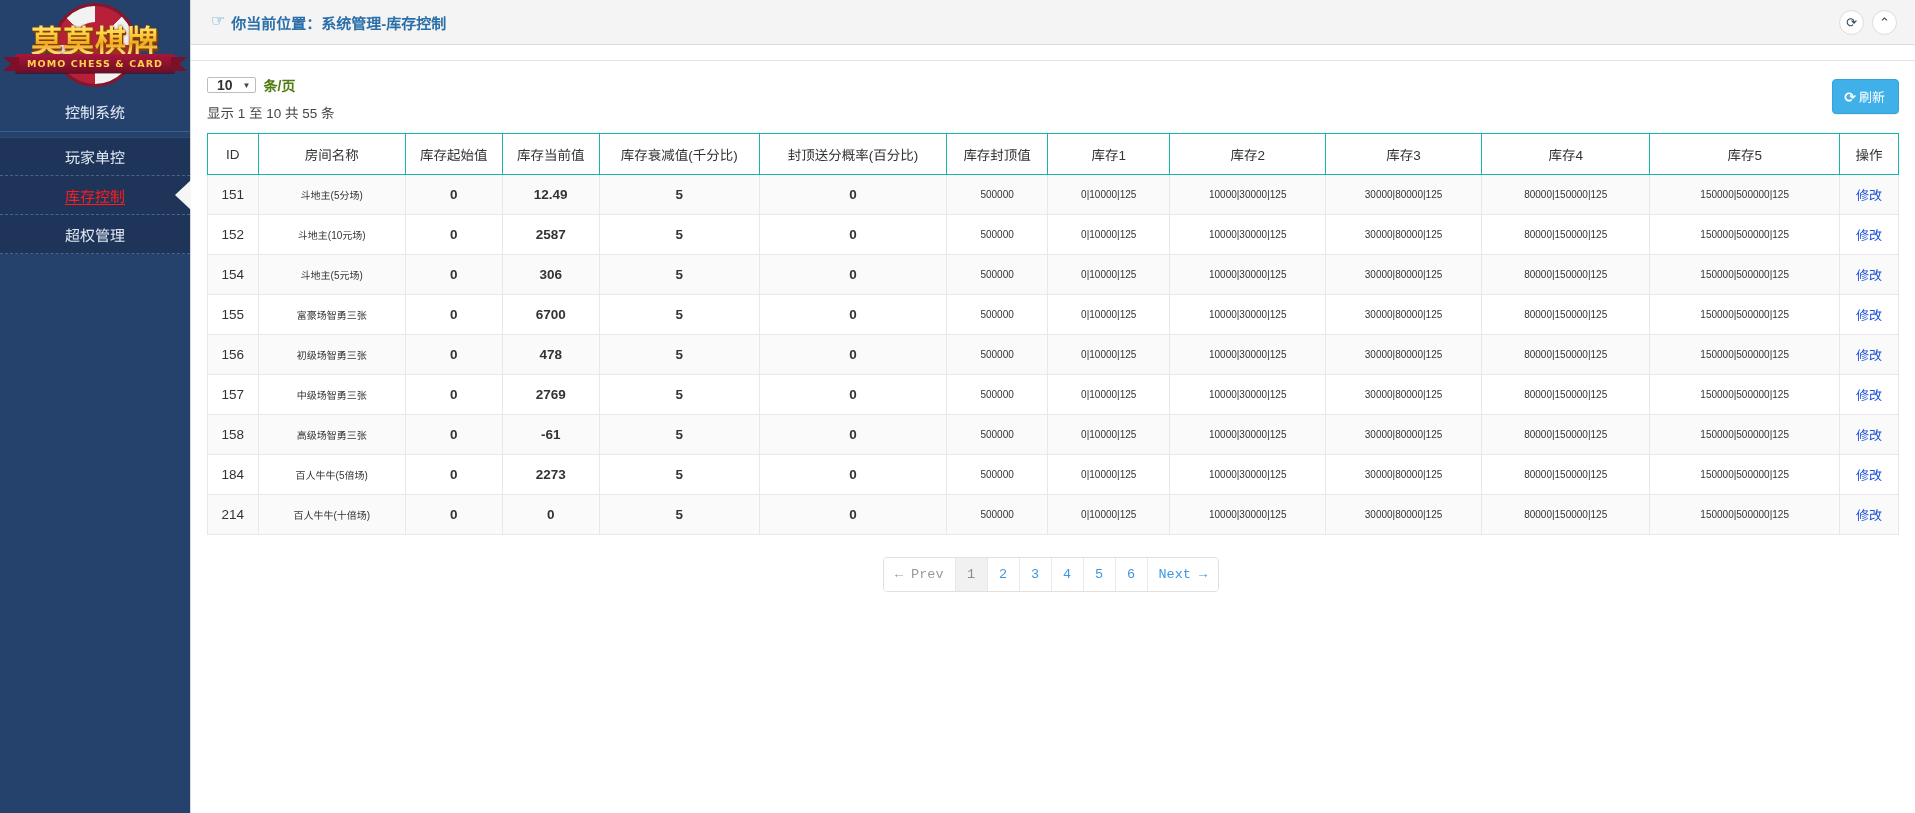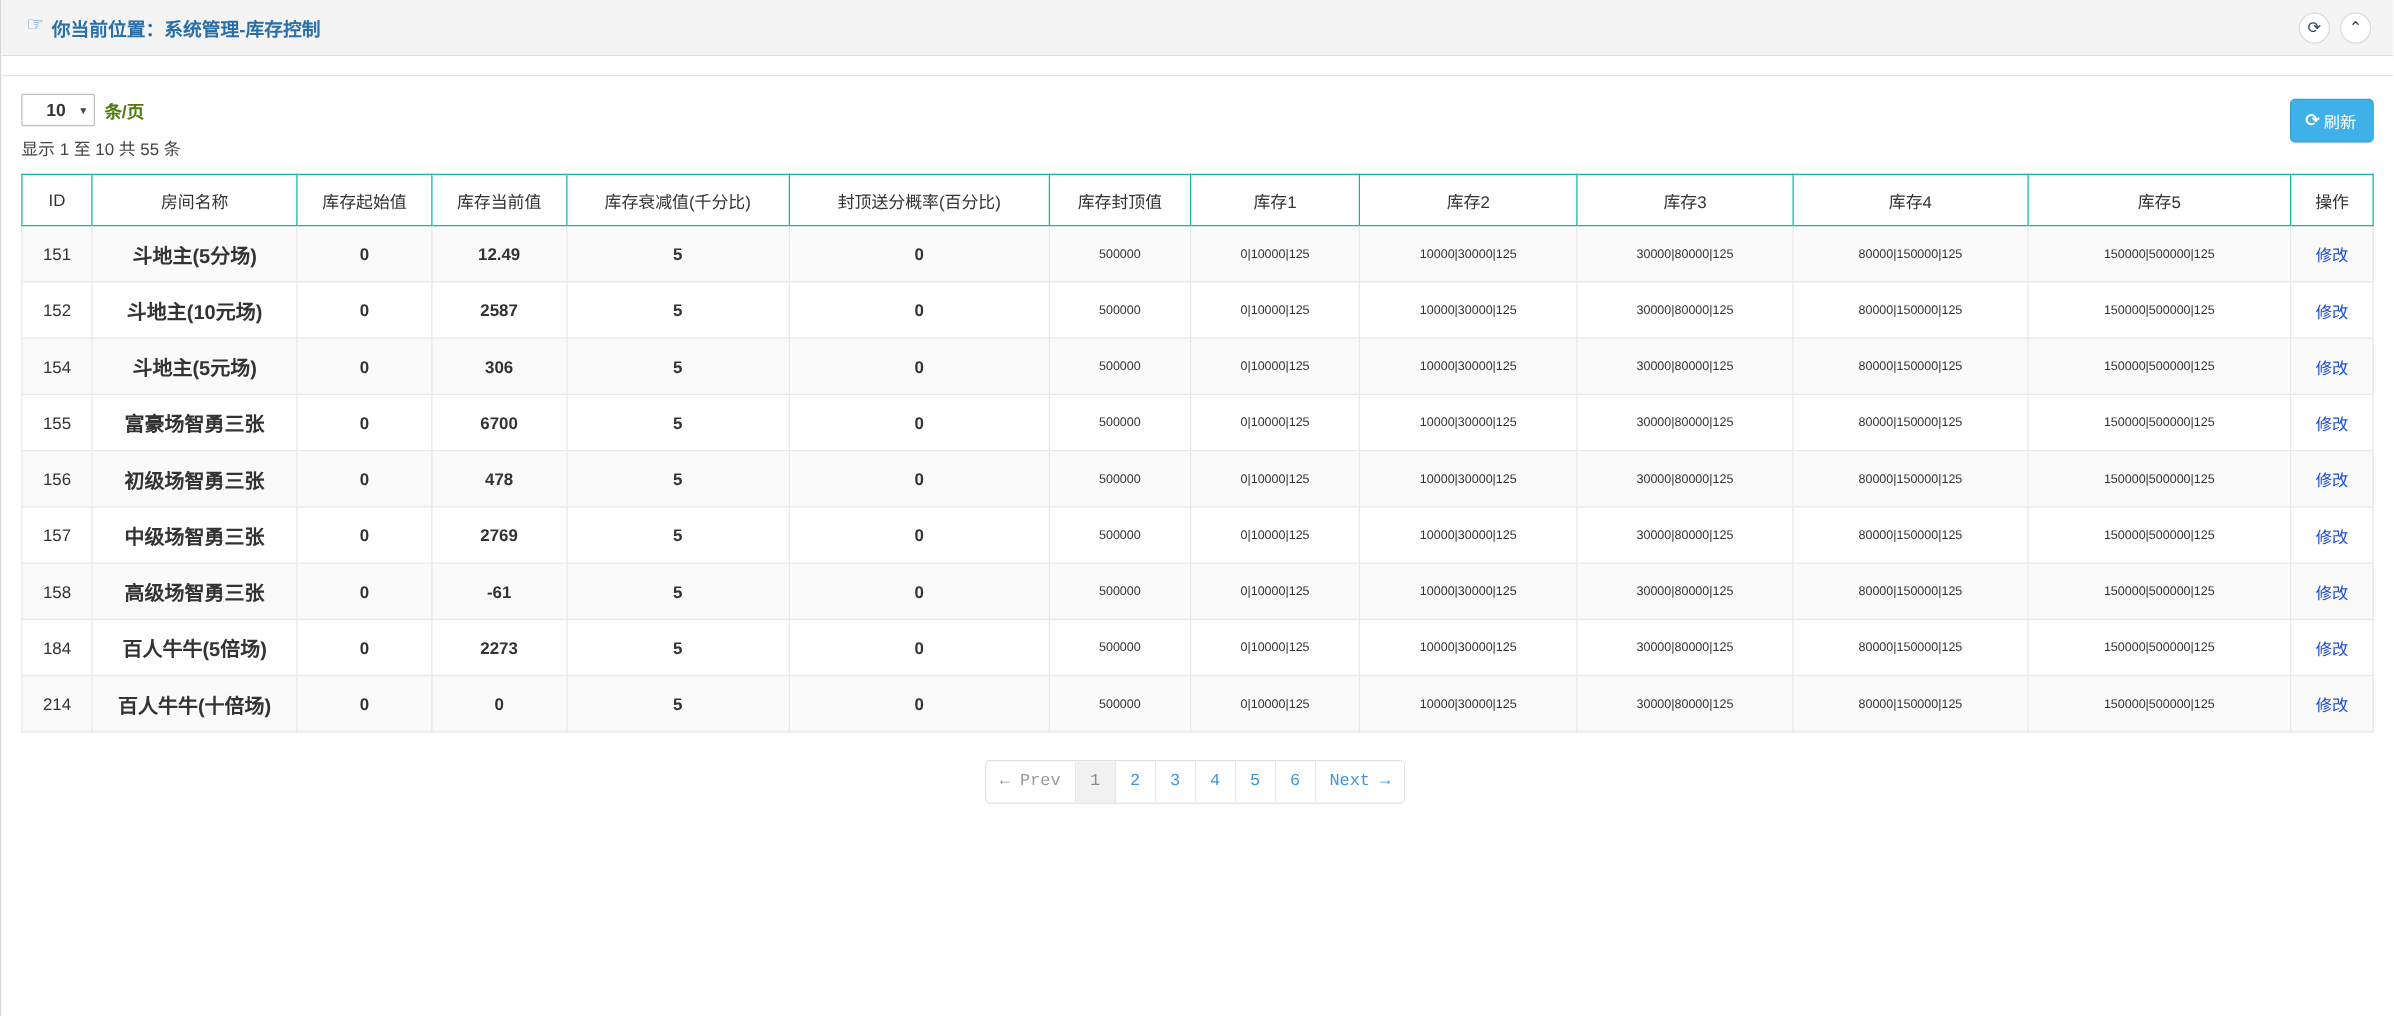--- a/index.html
+++ b/index.html
@@ -136,25 +136,25 @@
     color: #34495e; font-size: 13px; cursor: pointer;
   }
 
   .panel-strip { height: 16px; background: #ffffff; border-bottom: 1px solid #e5e5e5; }
 
   .content { padding: 14px 16px 0 16px; position: relative; }
 
   .toolbar { display: flex; align-items: flex-start; position: relative; }
   .pagesize-row { display: flex; align-items: center; gap: 8px; }
   .pagesize-select {
-    height: 26px; min-width: 48px;
+    height: 16px; min-width: 48px;
     border: 1px solid #bdbdbd; border-radius: 2px;
     background: #fff; color: #333;
     font-size: 14px; font-weight: bold;
-    padding: 0 4px 0 19px;
+    padding: 0 4px 0 9px;
     display: flex; align-items: center; gap: 10px;
     cursor: pointer;
   }
   .caret { font-size: 8px; color: #444; }
   .pagesize-label { font-size: 14px; color: #4d7c0f; font-weight: bold; }
   .info-text { font-size: 13.5px; color: #444; margin-top: 7px; }
 
   .refresh-btn {
     position: absolute; right: 0; top: 4px;
     background: #3fb0e8;
@@ -189,21 +189,21 @@
   table.grid td {
     border: 1px solid #e8e8e8;
     padding: 10px 4px;
     text-align: center;
     color: #333;
     white-space: nowrap;
   }
   table.grid tbody tr:nth-child(odd) { background: #fafafa; }
   table.grid tbody tr:nth-child(even) { background: #ffffff; }
   td.c-id { color: #4a5a6a; font-size: 13.5px; }
-  td.c-name { color: #333; font-size: 16px; font-weight: bold; }
+  td.c-name { color: #333; font-size: 10px; }
   td.c-num { font-weight: bold; font-size: 13.5px; color: #333; }
   td.c-stock { font-weight: normal; font-size: 10px; color: #333; }
   td.c-act { font-size: 13px; }
   .edit-link { color: #1d4ed8; text-decoration: none; cursor: pointer; }
 
   
   .pager-wrap {
     display: flex; justify-content: center;
     margin-top: 22px; padding-right: 4px; font-family: Liberation Mono, monospace;
   }
@@ -226,20 +226,45 @@
   }
   .pg:last-child { border-right: none; }
   .pg.disabled { color: #9a9a9a; cursor: default; }
   .pg.active { background: #f1f1f1; color: #8c8c8c; cursor: default; }
 </style>
 </head>
 <body>
 
 <div class="app">
 
+  <aside class="sidebar">
+    <div class="logo-wrap">
+      <div class="logo">
+        <div class="chip"></div>
+        <div class="logo-cn">莫莫棋牌</div>
+        <div class="logo-banner">
+          <span class="logo-en">MOMO CHESS &amp; CARD</span>
+        </div>
+      </div>
+    </div>
+
+    <div class="sys-title">控制系统</div>
+
+    <nav class="nav">
+      <div class="nav-item">
+        <span class="nav-label">玩家单控</span>
+      </div>
+      <div class="nav-item active">
+        <span class="nav-label">库存控制</span>
+      </div>
+      <div class="nav-item">
+        <span class="nav-label">超权管理</span>
+      </div>
+    </nav>
+  </aside>
 
   <section class="main">
 
     <div class="topbar">
       <span class="crumb-icon">☞</span>
       <span class="crumb-text">你当前位置：系统管理-库存控制</span>
       <div class="topbar-actions">
         <div class="circ-btn">⟳</div>
         <div class="circ-btn">⌃</div>
       </div>

